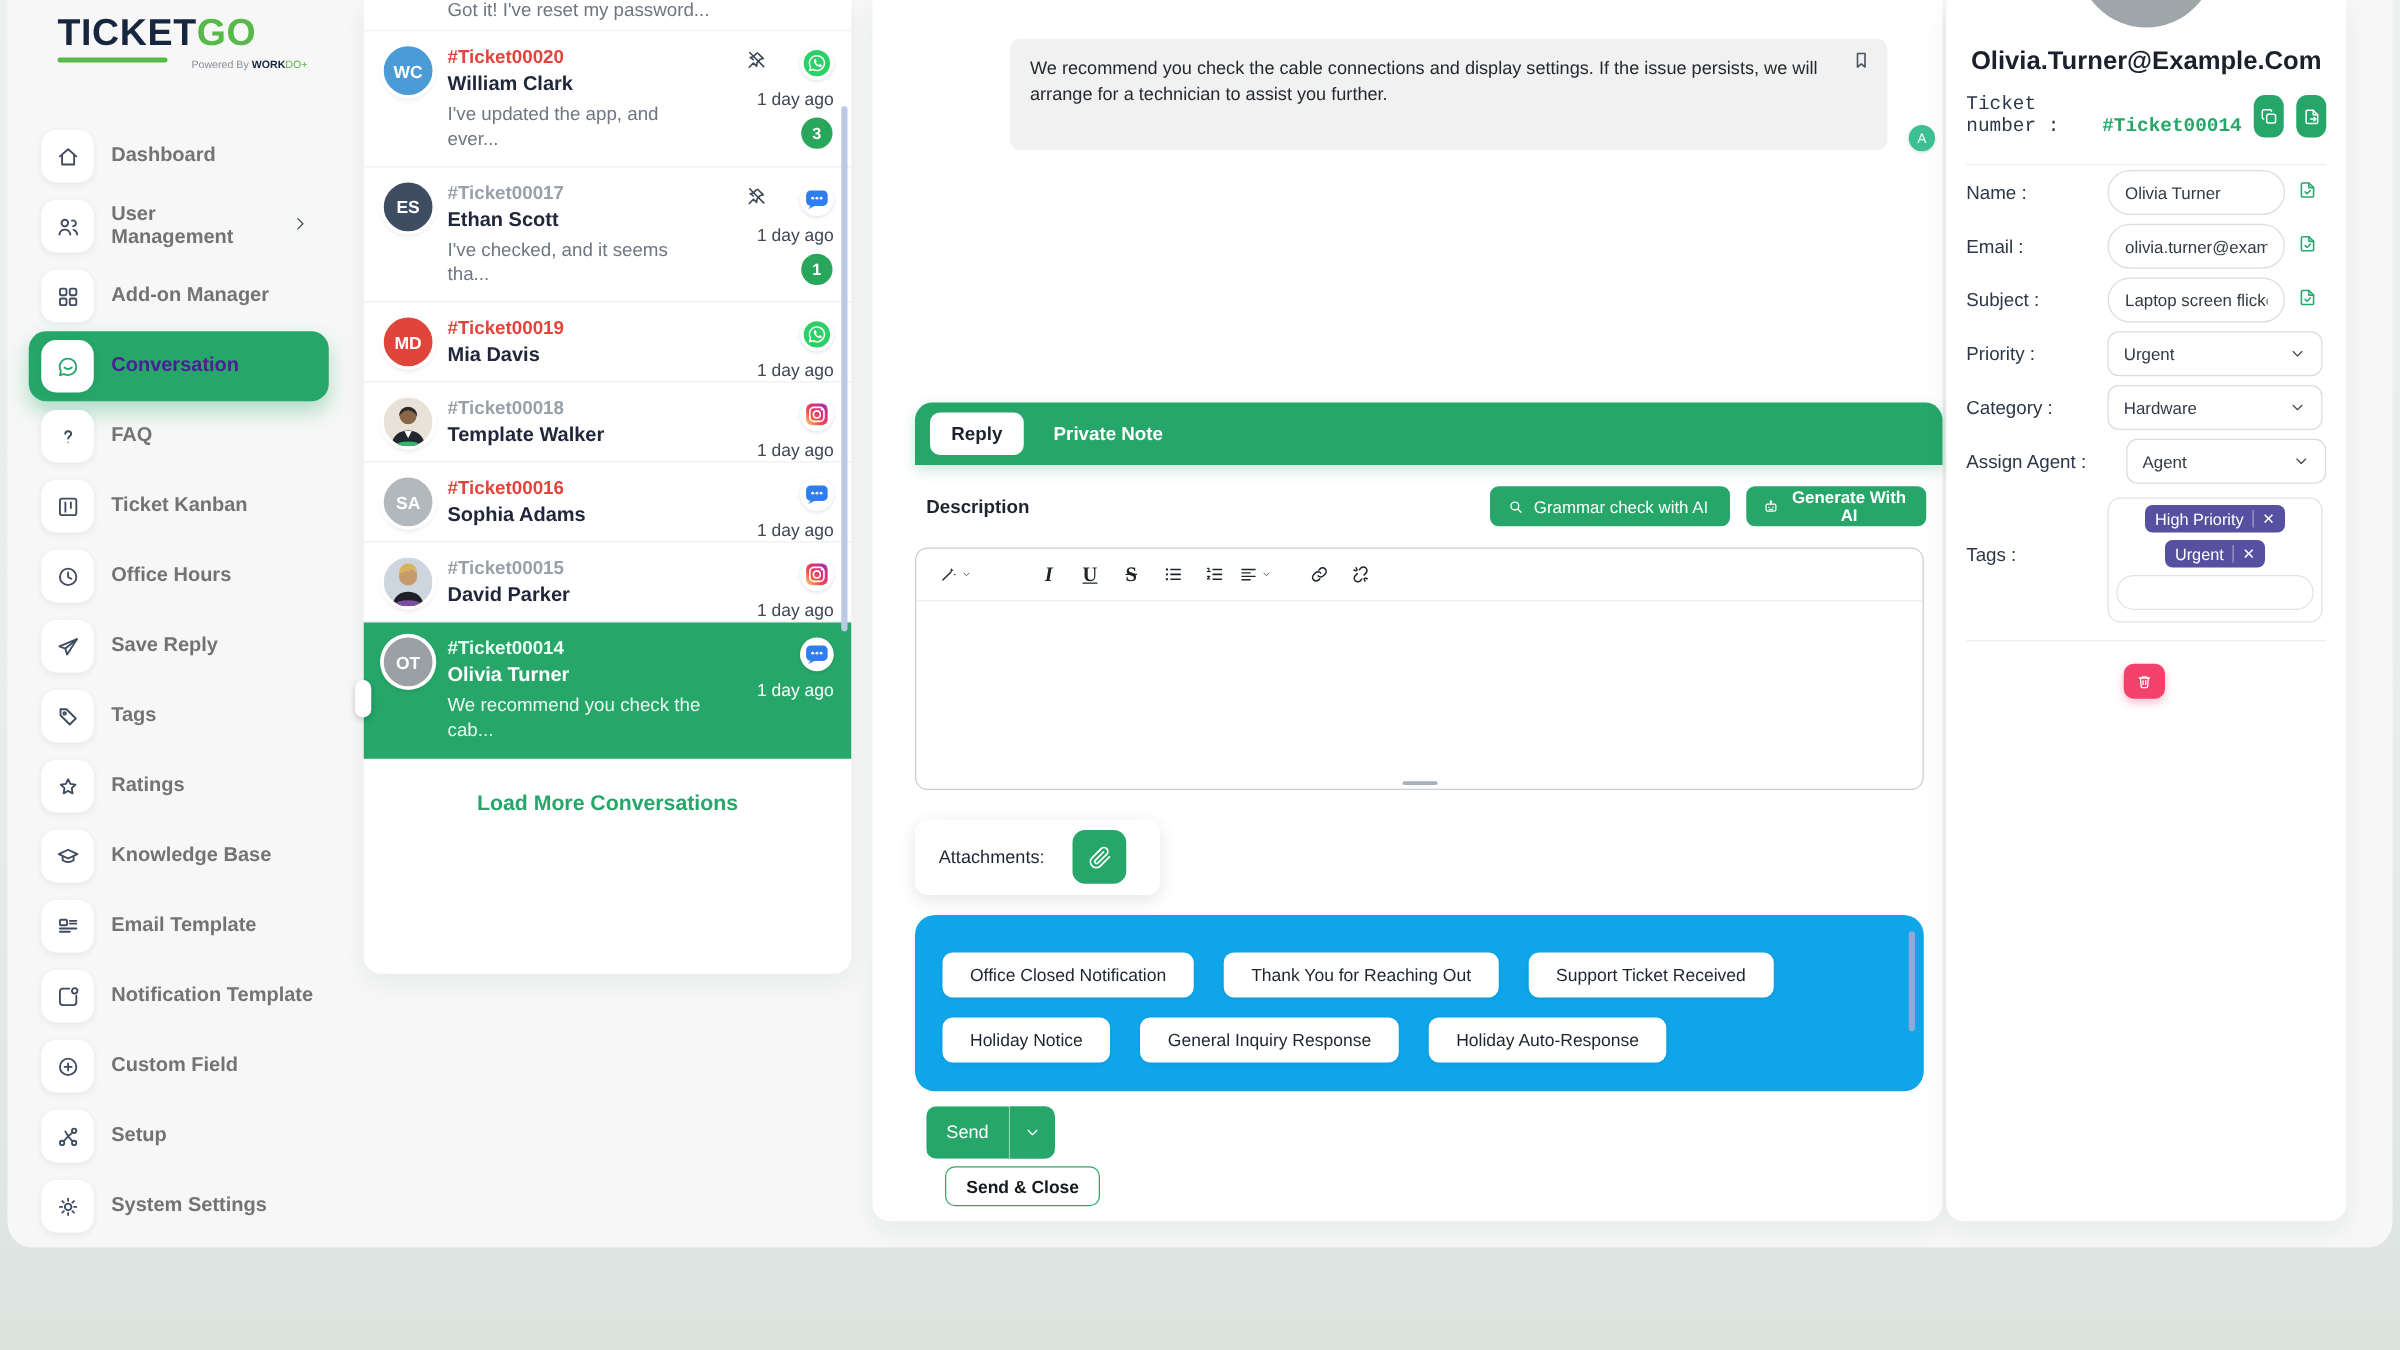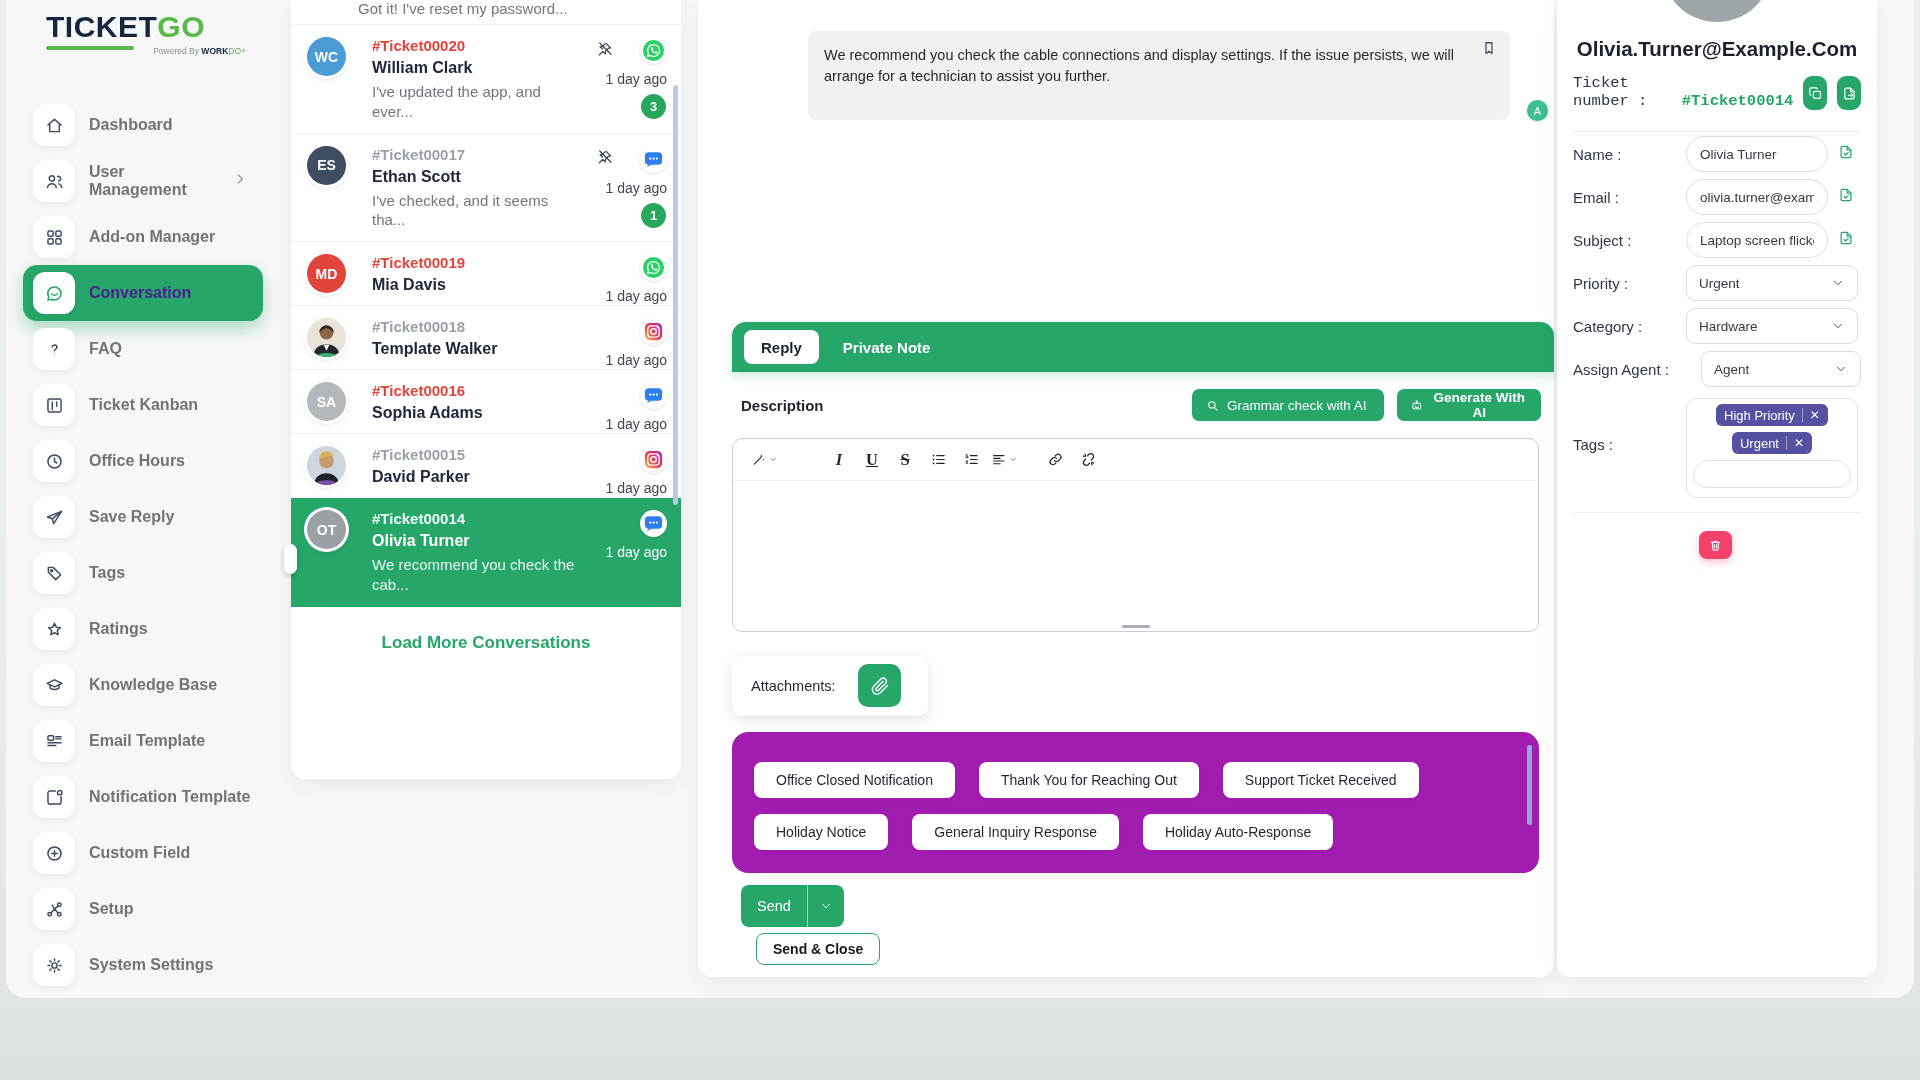--- a/index.html
+++ b/index.html
@@ -24,21 +24,21 @@
   .nav-item.active { background:#26a669; border-radius:14px; box-shadow:0 8px 16px rgba(38,166,105,.35); }
   .nav-item.active .nav-label { color:#4c1d95; font-weight:700; }
   .nav-item.active .icon-box { color:#26a669; }
   .nav-chev { margin-left:auto; margin-right:16px; color:#3f4956; }
   .nav-chev svg { width:14px; height:14px; }
   svg.str { fill:none; stroke:currentColor; stroke-width:1.7; stroke-linecap:round; stroke-linejoin:round; }
 
   
   .tickets { position:absolute; left:285px; top:0; width:390px; height:779px; background:#fff; border-radius:0 0 14px 14px; box-shadow:0 8px 20px rgba(30,40,60,.06); }
   .peek { height:25px; padding-left:67px; font-size:15px; color:#6f7680; border-bottom:1px solid #eef0f2; overflow:hidden; white-space:nowrap; }
-  .t-row { position:relative; display:flex; gap:26px; padding:12px 14px 11px 16px; border-bottom:1px solid #eef0f2; cursor:pointer; }
+  .t-row { position:relative; display:flex; gap:12px; padding:12px 14px 11px 16px; border-bottom:1px solid #eef0f2; cursor:pointer; }
   .avatar { width:39px; height:39px; border-radius:50%; flex:0 0 auto; display:flex; align-items:center; justify-content:center; color:#fff; font-weight:bold; font-size:14px; box-shadow:0 0 0 3px #fff,0 2px 6px rgba(0,0,0,.18); overflow:hidden; }
   .t-main { width:212px; }
   .t-id { font-size:15px; font-weight:600; }
   .t-id.red { color:#e2443b; } .t-id.gray { color:#9aa0aa; }
   .t-name { font-size:16px; font-weight:700; color:#20273a; margin-top:5px; }
   .t-prev { font-size:15px; color:#6f7680; margin-top:5px; line-height:1.32; }
   .t-side { position:absolute; right:14px; top:12px; display:flex; flex-direction:column; align-items:flex-end; gap:7px; }
   .t-line1 { display:flex; align-items:center; gap:26px; }
   .pin { color:#3a4454; } .pin svg { width:18px; height:18px; }
   .ch-wrap { width:27px; height:27px; background:#fff; border-radius:50%; display:flex; align-items:center; justify-content:center; box-shadow:0 1px 3px rgba(0,0,0,.12); }
@@ -76,21 +76,21 @@
   .tb svg { width:17px; height:17px; }
   .tb.txt { font-size:16.5px; font-weight:bold; font-family:"Liberation Serif", serif; }
   .tb .mini { width:9px; height:9px; margin-left:2px; }
   .gap { width:42px; }
   .editor-area { height:150px; cursor:text; }
   .resize { position:absolute; left:50%; bottom:3px; transform:translateX(-50%); width:28px; height:3px; background:#aab1bb; border-radius:2px; cursor:ns-resize; }
   .attach-card { position:absolute; left:34px; top:656px; width:196px; height:60px; background:#fff; border-radius:10px; box-shadow:0 4px 14px rgba(30,40,60,.12); display:flex; align-items:center; }
   .attach-label { margin-left:19px; font-size:14.5px; color:#1f2530; }
   .clip-btn { position:absolute; left:126px; top:8px; width:43px; height:43px; background:#26a669; border:none; border-radius:10px; color:#fff; display:flex; align-items:center; justify-content:center; cursor:pointer; }
   .clip-btn svg { width:20px; height:20px; }
-  .replies { position:absolute; left:34px; top:732px; width:807px; height:141px; background:#a21caf; border-radius:16px; padding:30px 22px; display:flex; flex-wrap:wrap; gap:16px 24px; align-content:flex-start; }
+  .replies { position:absolute; left:34px; top:732px; width:807px; height:141px; background:#0ea5e9; border-radius:16px; padding:30px 22px; display:flex; flex-wrap:wrap; gap:16px 24px; align-content:flex-start; }
   .chip { height:36px; background:#fff; border-radius:8px; padding:0 22px; display:flex; align-items:center; font-size:14px; color:#1f2530; box-shadow:0 1px 3px rgba(0,0,0,.06); cursor:pointer; white-space:nowrap; }
   .replies-scroll { position:absolute; right:7px; top:13px; width:5px; height:80px; background:#8fa9d9; border-radius:3px; }
   .send-wrap { position:absolute; left:43px; top:885px; display:flex; height:42px; }
   .send-main { width:67px; background:#26a669; color:#fff; border:none; border-radius:8px 0 0 8px; font-size:14.5px; font-family:inherit; cursor:pointer; border-right:1px solid rgba(255,255,255,.55); }
   .send-caret { width:36px; background:#26a669; color:#fff; border:none; border-radius:0 8px 8px 0; display:flex; align-items:center; justify-content:center; cursor:pointer; }
   .send-caret svg { width:14px; height:14px; }
   .send-close { position:absolute; left:58px; top:933px; height:32px; padding:0 16px; background:#fff; border:1px solid #2aa76f; border-radius:8px; font-size:14px; font-weight:600; color:#14181f; font-family:inherit; cursor:pointer; }
 
   
   .details { position:absolute; left:1551px; top:0; width:320px; height:977px; background:#fff; border-radius:0 0 14px 14px; box-shadow:0 8px 20px rgba(30,40,60,.06); }

